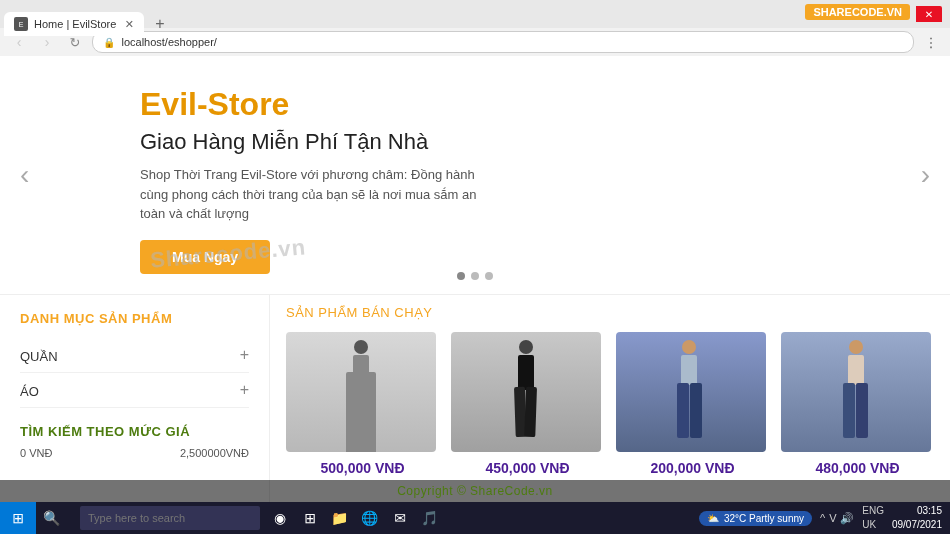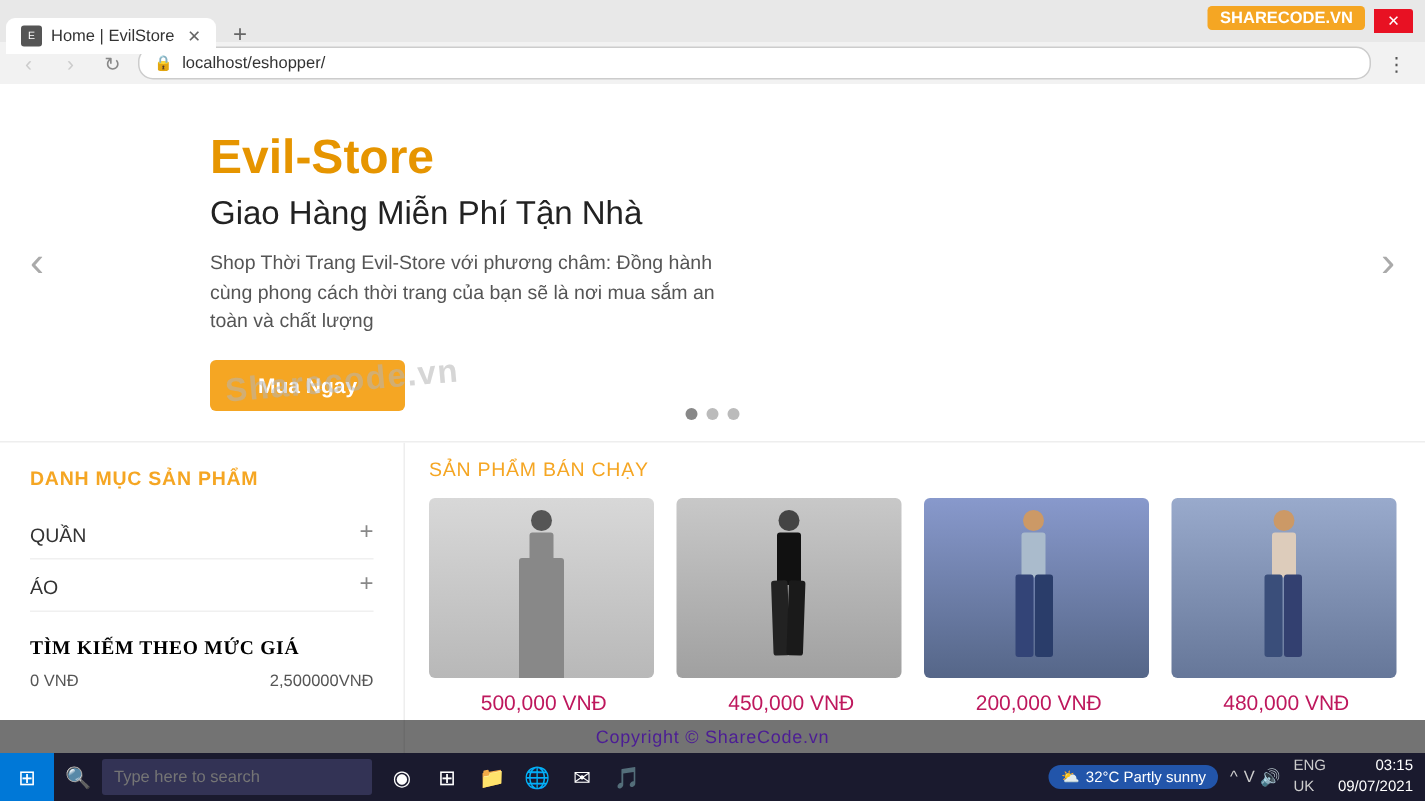--- a/index.html
+++ b/index.html
@@ -209,26 +209,25 @@
       color: #333;
       cursor: pointer;
     }
     .sidebar-item-icon {
       color: #888;
       font-size: 16px;
     }
     .sidebar-section-title2 {
       font-size: 13px;
       font-weight: bold;
-      color: #000000;
+      color: #4d7c0f;
       text-transform: uppercase;
       letter-spacing: 0.5px;
       margin-top: 16px;
       margin-bottom: 8px;
-      font-family: Liberation Serif, serif;
     }
     .price-range {
       display: flex;
       justify-content: space-between;
       font-size: 11px;
       color: #555;
       margin-top: 6px;
     }
 
     
@@ -283,22 +282,22 @@
       background: linear-gradient(180deg, #c8c8c8 0%, #a0a0a0 100%);
     }
     .prod-img-3 {
       background: linear-gradient(180deg, #5577aa 0%, #334466 100%);
     }
     .prod-img-4 {
       background: linear-gradient(180deg, #6688bb 0%, #445577 100%);
     }
     .product-price {
       font-size: 14px;
-      font-weight: normal;
-      color: #be185d;
+      font-weight: bold;
+      color: #4c1d95;
     }
 
     
     .taskbar {
       position: fixed;
       bottom: 0;
       left: 0;
       width: 950px;
       height: 32px;
       background: #1a1a2e;
@@ -314,21 +313,21 @@
     }
     .taskbar-search {
       height: 24px;
       width: 180px;
       background: #333355;
       border: none;
       border-radius: 2px;
       color: #aaa;
       font-size: 11px;
       padding: 0 8px;
-      margin-left: 4px;
+      margin-left: 16px;
     }
     .taskbar-icons {
       display: flex; align-items: center; gap: 6px;
       margin-left: 8px;
     }
     .taskbar-icon {
       width: 24px; height: 24px;
       display: flex; align-items: center; justify-content: center;
       color: white; font-size: 14px; cursor: pointer;
     }
@@ -352,21 +351,21 @@
       font-size: 10px;
       color: white;
     }
 
     
     .copyright-bar {
       position: absolute;
       bottom: 32px;
       left: 0; right: 0;
       background: rgba(0,0,0,0.55);
-      color: #4c1d95;
+      color: #4d7c0f;
       font-size: 12px;
       text-align: center;
       padding: 4px 0;
       z-index: 20;
       letter-spacing: 0.5px;
     }
 
     
     .sharecode-badge {
       position: absolute;

